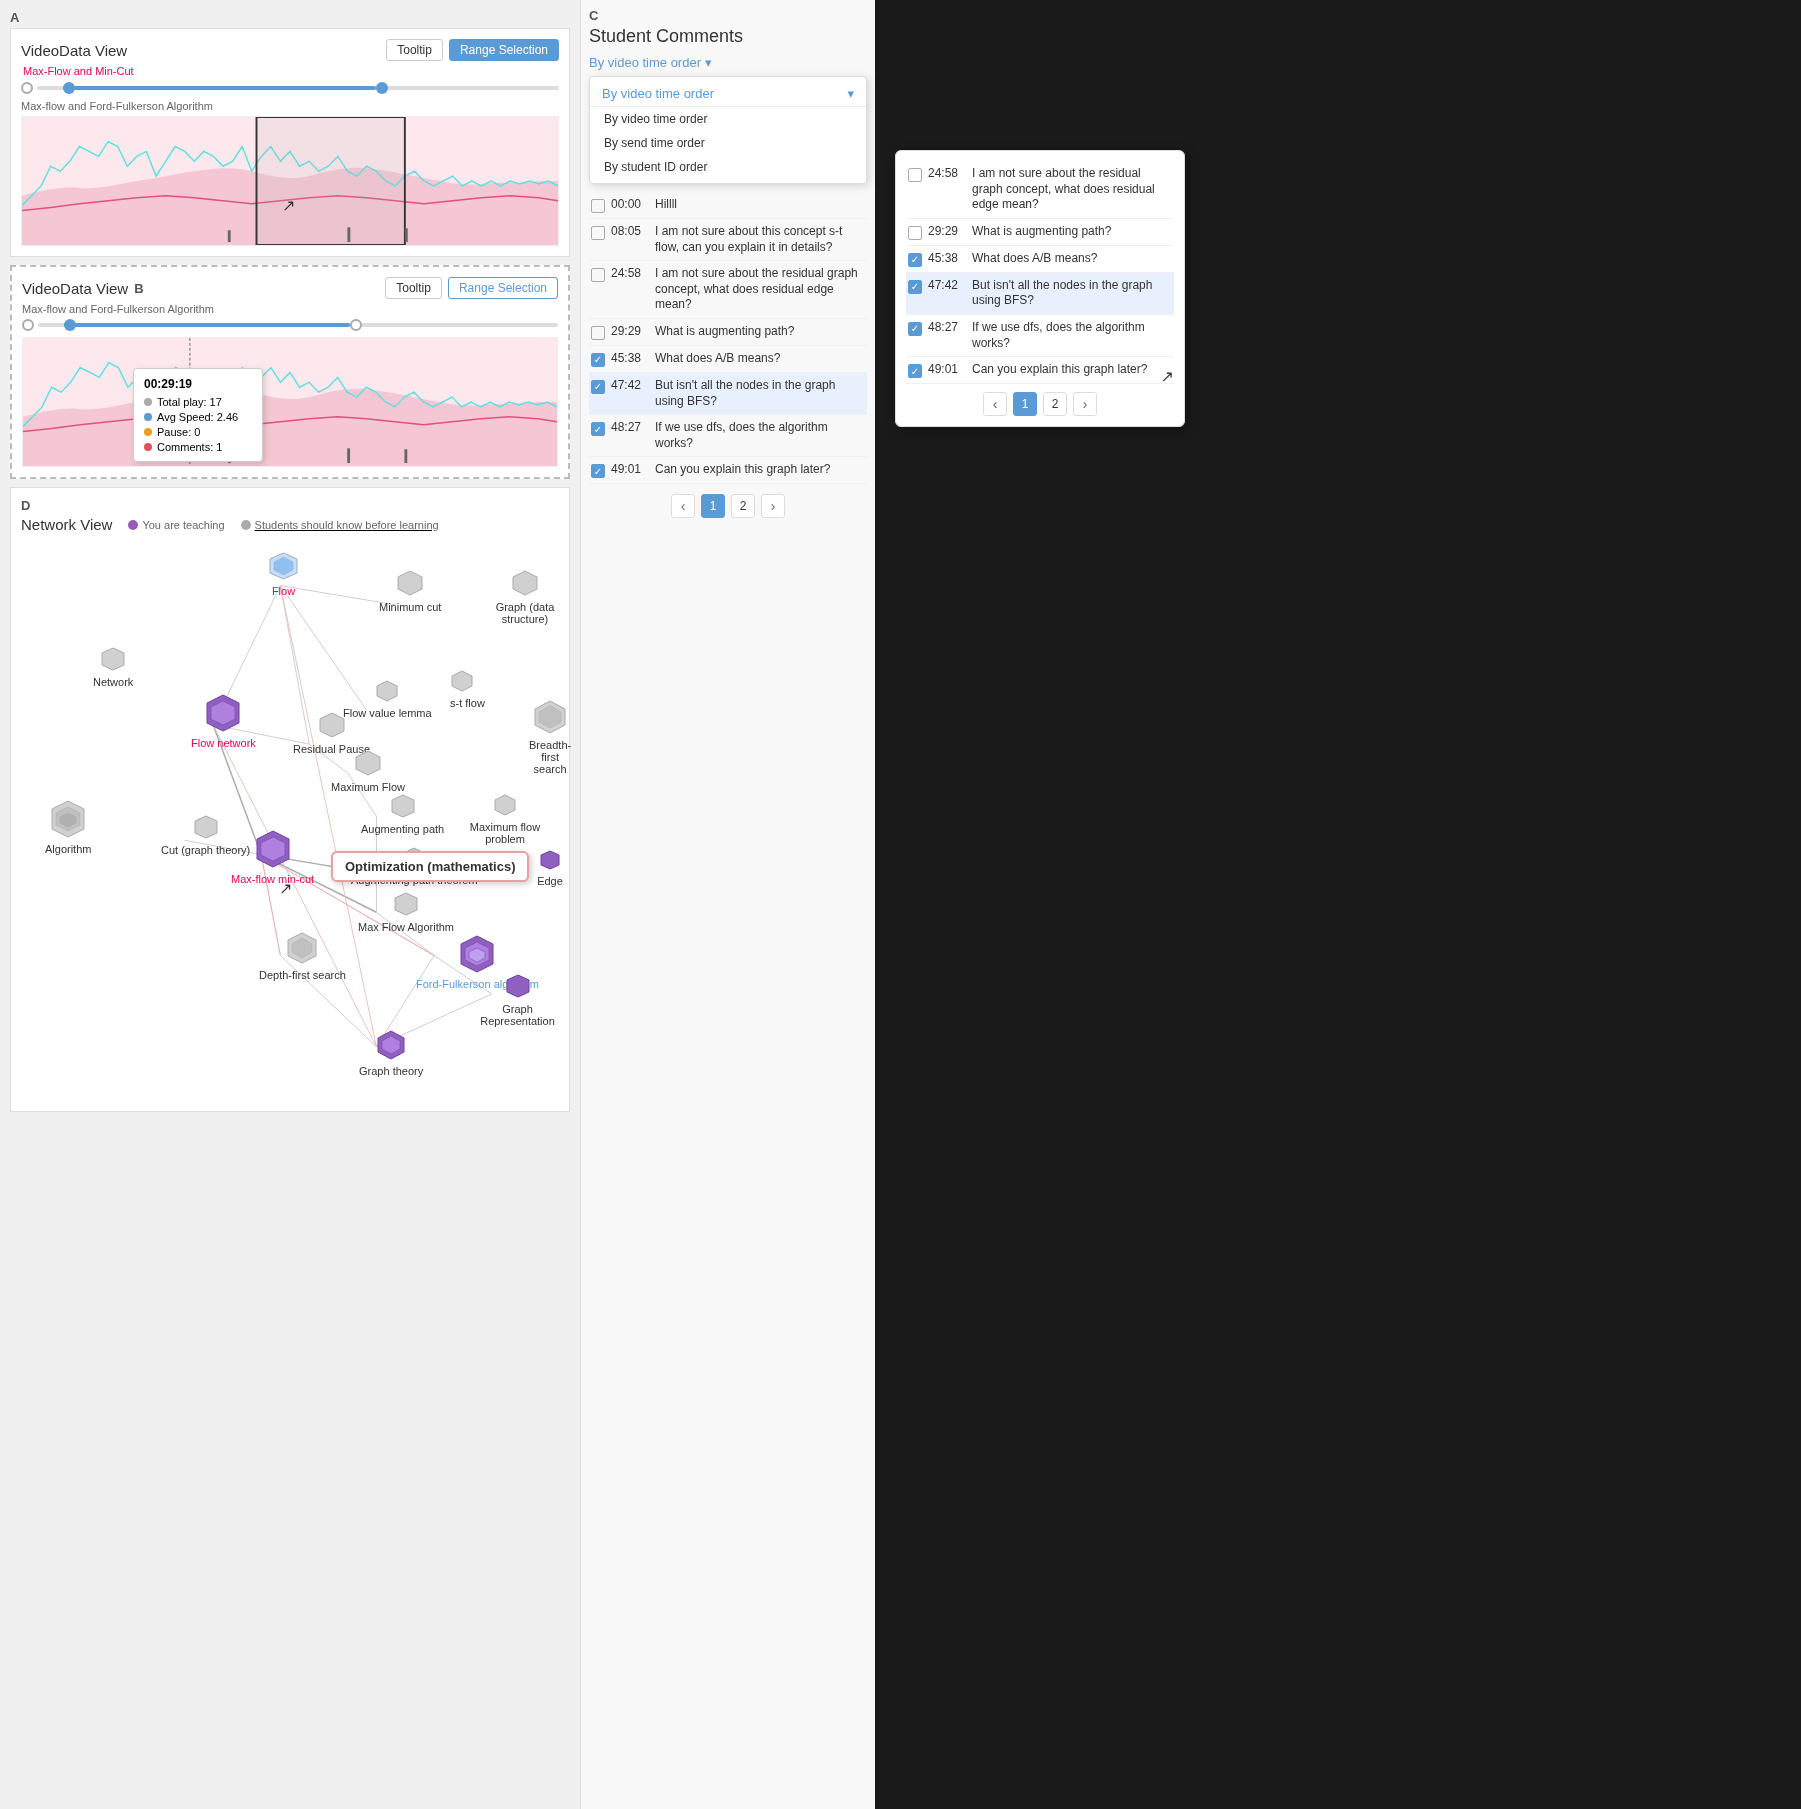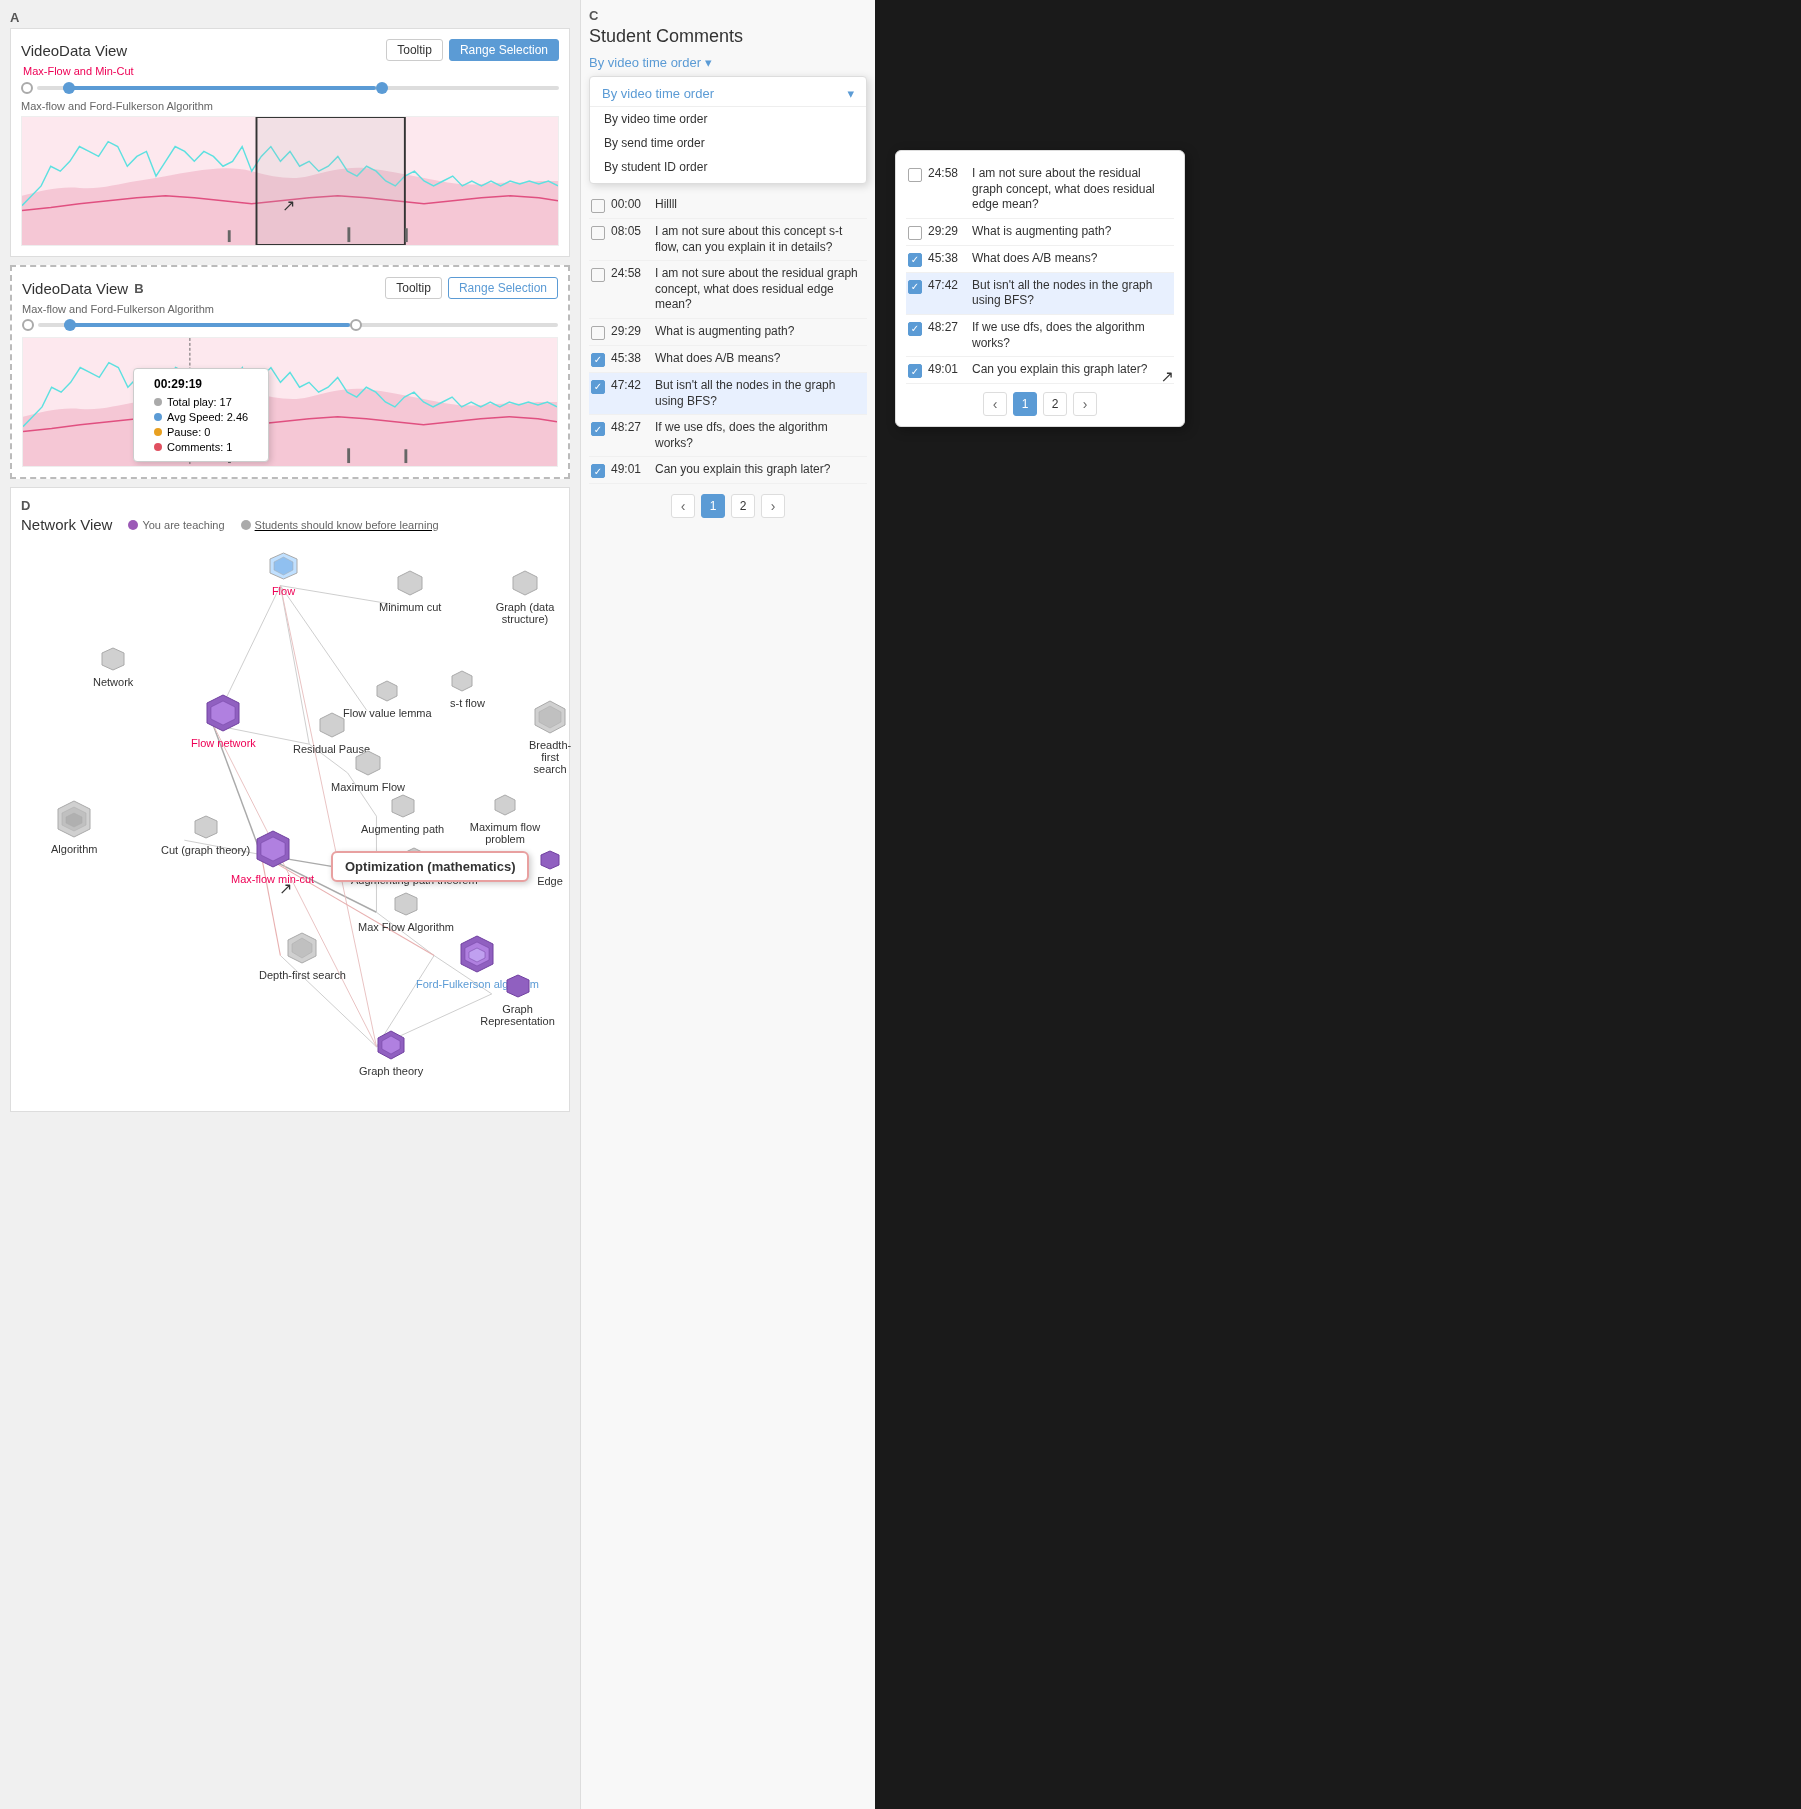--- a/index.html
+++ b/index.html
@@ -98,21 +98,21 @@
           <polyline points="0,95 30,92 60,88 90,85 120,82 150,80 180,82 210,85 240,88 270,85 300,82 330,80 360,82 390,85 420,88 450,85 480,82 510,80 540,82 560,85" fill="none" stroke="#e05080" stroke-width="1.5"></polyline>
 
           <line x1="175" y1="0" x2="175" y2="130" stroke="#666" stroke-width="1" stroke-dasharray="3,2"></line>
 
           <rect x="215" y="115" width="3" height="12" fill="#666"></rect>
           <rect x="340" y="112" width="3" height="15" fill="#666"></rect>
           <rect x="400" y="113" width="3" height="14" fill="#666"></rect>
         </svg>
         
         
-        <div style="position:absolute;left:110px;top:30px;background:white;border:1px solid #ccc;border-radius:4px;padding:8px 20px;font-size:11px;z-index:10;box-shadow:2px 2px 6px rgba(0,0,0,0.15);min-width:130px;">
+        <div style="position:absolute;left:110px;top:30px;background:white;border:1px solid #ccc;border-radius:4px;padding:8px 10px;font-size:11px;z-index:10;box-shadow:2px 2px 6px rgba(0,0,0,0.15);min-width:130px;">
           <div style="font-size:12px;font-weight:bold;margin-bottom:5px;">00:29:19</div>
           <div style="display:flex;align-items:center;gap:5px;margin-bottom:3px;">
             <div style="width:8px;height:8px;border-radius:50%;background:#aaa;flex-shrink:0;"></div>
             <span>Total play: 17</span>
           </div>
           <div style="display:flex;align-items:center;gap:5px;margin-bottom:3px;">
             <div style="width:8px;height:8px;border-radius:50%;background:#5b9bd5;flex-shrink:0;"></div>
             <span>Avg Speed: 2.46</span>
           </div>
           <div style="display:flex;align-items:center;gap:5px;margin-bottom:3px;">
@@ -240,21 +240,21 @@
           <div style="font-size:11px;color:#333;">Breadth-first search</div>
         </div>
 
         <div style="position:absolute;left:310px;top:208px;text-align:center;cursor:pointer;">
           <svg width="32" height="28" viewBox="0 0 32 28">
             <polygon points="16,2 28,8 28,20 16,26 4,20 4,8" fill="#d0d0d0" stroke="#aaa" stroke-width="1"></polygon>
           </svg>
           <div style="font-size:11px;color:#333;">Maximum Flow</div>
         </div>
 
-        <div style="position:absolute;left:30px;top:258px;text-align:center;cursor:pointer;">
+        <div style="position:absolute;left:24px;top:258px;text-align:center;cursor:pointer;">
           <svg width="44" height="40" viewBox="0 0 44 40">
             <polygon points="22,2 38,10 38,30 22,38 6,30 6,10" fill="#d0d0d0" stroke="#aaa" stroke-width="1"></polygon>
             <polygon points="22,8 34,14 34,26 22,32 10,26 10,14" fill="#c0c0c0" stroke="#aaa" stroke-width="0.5"></polygon>
             <polygon points="22,14 30,18 30,24 22,28 14,24 14,18" fill="#b0b0b0" stroke="#aaa" stroke-width="0.5"></polygon>
           </svg>
           <div style="font-size:11px;color:#333;">Algorithm</div>
         </div>
 
         <div style="position:absolute;left:340px;top:252px;text-align:center;cursor:pointer;">
           <svg width="30" height="26" viewBox="0 0 30 26">

